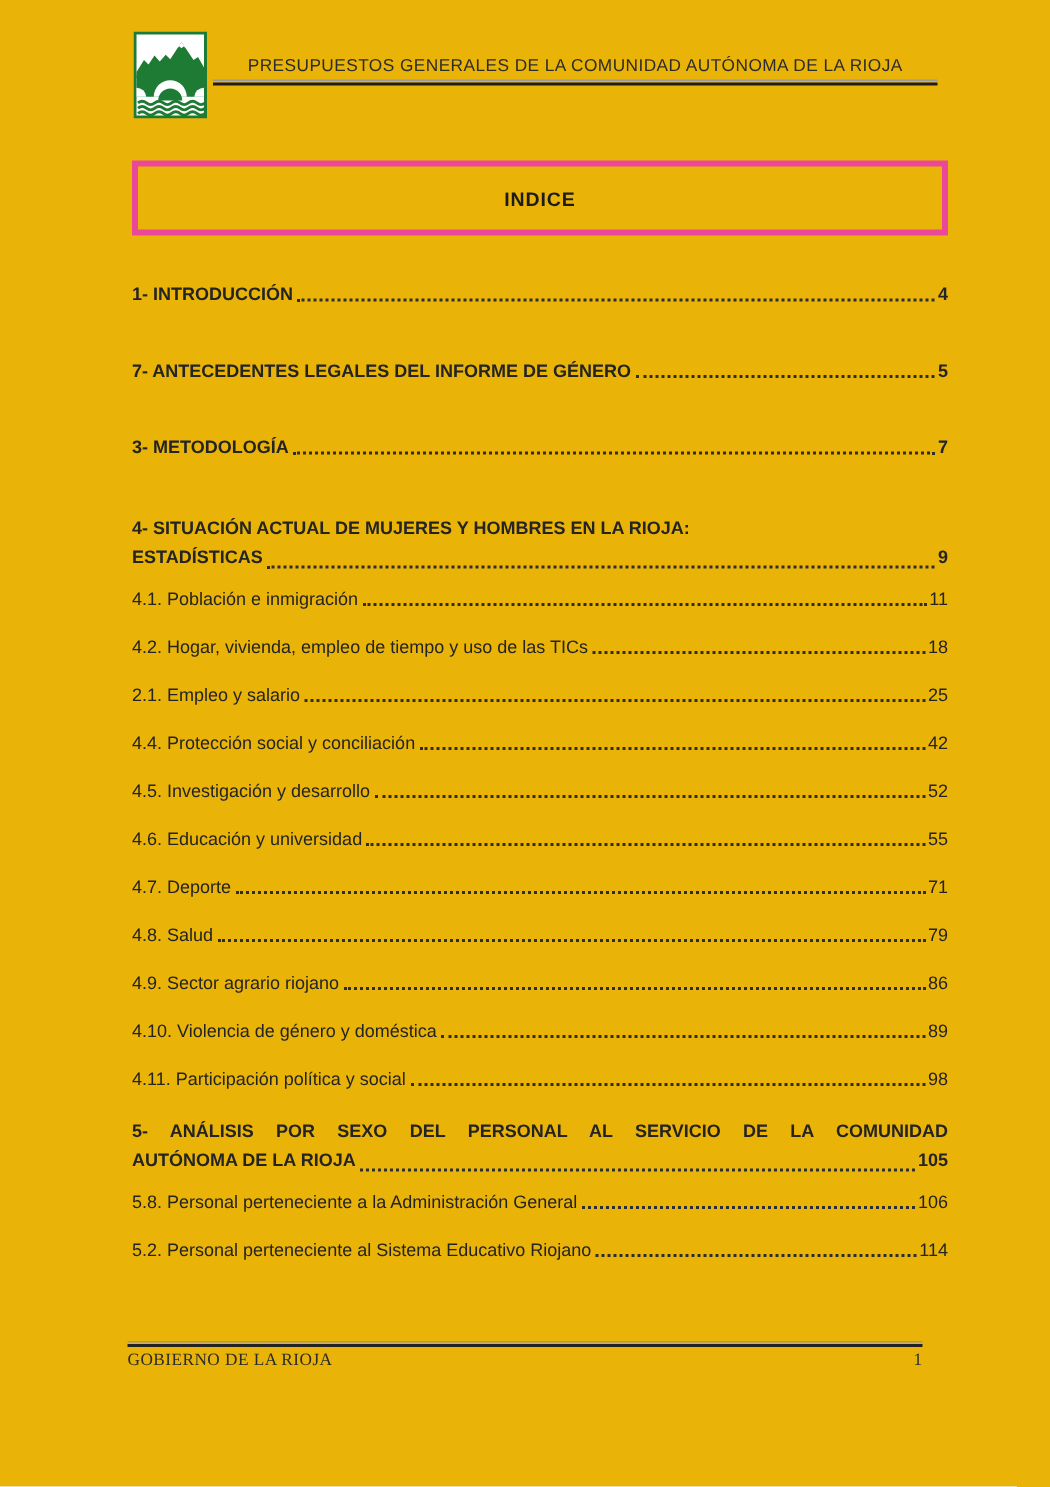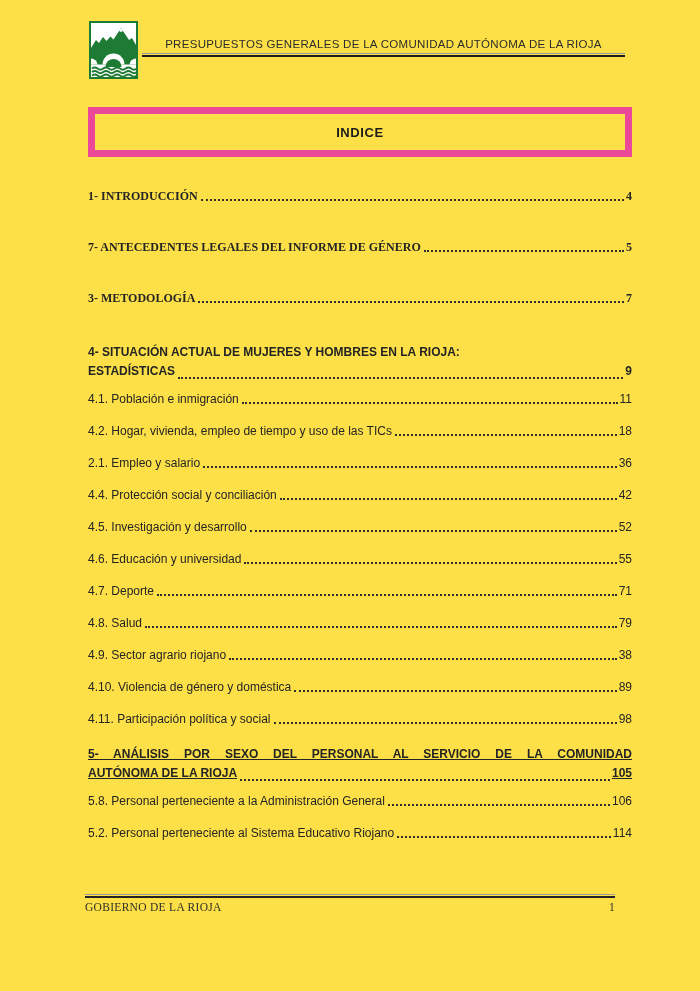--- a/index.html
+++ b/index.html
@@ -1,20 +1,20 @@
 <!DOCTYPE html>
 <html><head>
 <meta charset="utf-8">
 <style>
   html, body { margin: 0; padding: 0; background: #ffffff; }
   .page {
     position: relative;
     width: 700px;
     height: 991px;
-    background: #fde047;
+    background: #eab308;
     color: #222222;
     font-family: "Liberation Sans", sans-serif;
     overflow: hidden;
   }
 
   
   .hdr { position: absolute; top: 21px; left: 89px; display: flex; }
   .hdr-logo { width: 49px; height: 58px; flex: 0 0 auto; }
   .hdr-right { width: 483px; margin-left: 4px; }
   .hdr-title {
@@ -31,21 +31,21 @@
     border-top: 1px solid #9a9a9a;
     border-bottom: 2px solid #1c1c1c;
   }
 
   
   .indice-box {
     position: absolute;
     top: 107px; left: 88px;
     width: 544px; height: 50px;
     box-sizing: border-box;
-    border: 7px solid #ec4899;
+    border: 4px solid #ec4899;
     display: flex; align-items: center; justify-content: center;
     font-weight: bold; font-size: 13px; letter-spacing: 0.6px;
     color: #1c1c1c;
   }
 
   
   .toc {
     position: absolute;
     top: 190px; left: 88px;
     width: 544px;
@@ -55,26 +55,26 @@
   .row { display: flex; align-items: flex-end; line-height: 13px; }
   .row .lbl { white-space: nowrap; }
   .leader {
     flex: 1 1 auto;
     min-width: 10px;
     border-bottom: 2px dotted #2e2e2e;
     margin: 0 2px 2px 3px;
   }
   .pg { white-space: nowrap; }
   .main { font-weight: bold; }
-  .r-main { margin-bottom: 38px; font-family: Liberation Serif, serif; }
+  .r-main { margin-bottom: 38px; }
   .r-sub  { margin-bottom: 19px; }
   .block { margin-bottom: 12px; }
   .block .bline { line-height: 19px; }
   .block .row { line-height: 19px; }
-  .mt-sec { margin-top: 2px; text-decoration: underline; }
+  .mt-sec { margin-top: 2px; }
   .justify { text-align: justify; text-align-last: justify; }
 
   
   .ftr { position: absolute; top: 894px; left: 85px; width: 530px; font-family: Liberation Serif, serif; }
   .ftr-rule {
     height: 1px;
     border-top: 1px solid #9a9a9a;
     border-bottom: 2px solid #222222;
   }
   .ftr-row {
@@ -156,21 +156,21 @@
 
     <div class="row r-sub">
       <span class="lbl">4.2. Hogar, vivienda, empleo de tiempo y uso de las TICs</span>
       <span class="leader"></span>
       <span class="pg">18</span>
     </div>
 
     <div class="row r-sub">
       <span class="lbl">2.1. Empleo y salario</span>
       <span class="leader"></span>
-      <span class="pg">36</span>
+      <span class="pg">25</span>
     </div>
 
     <div class="row r-sub">
       <span class="lbl">4.4. Protección social y conciliación</span>
       <span class="leader"></span>
       <span class="pg">42</span>
     </div>
 
     <div class="row r-sub">
       <span class="lbl">4.5. Investigación y desarrollo</span>
@@ -192,21 +192,21 @@
 
     <div class="row r-sub">
       <span class="lbl">4.8. Salud</span>
       <span class="leader"></span>
       <span class="pg">79</span>
     </div>
 
     <div class="row r-sub">
       <span class="lbl">4.9. Sector agrario riojano</span>
       <span class="leader"></span>
-      <span class="pg">38</span>
+      <span class="pg">86</span>
     </div>
 
     <div class="row r-sub">
       <span class="lbl">4.10. Violencia de género y doméstica</span>
       <span class="leader"></span>
       <span class="pg">89</span>
     </div>
 
     <div class="row r-sub">
       <span class="lbl">4.11. Participación política y social</span>

